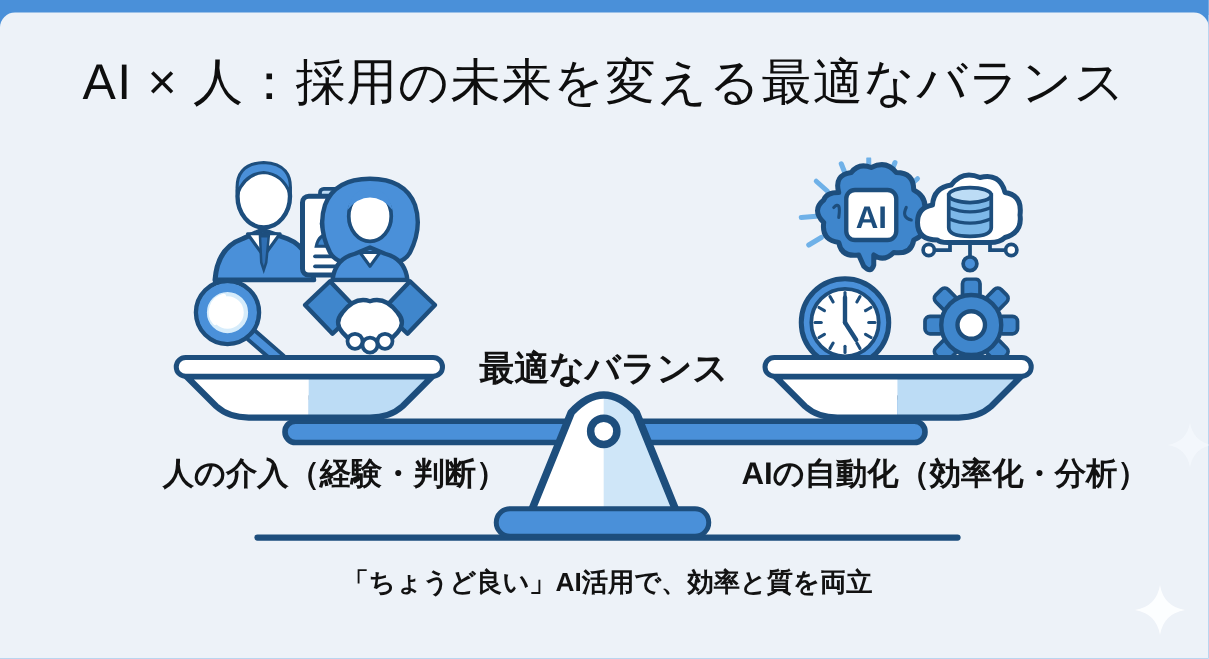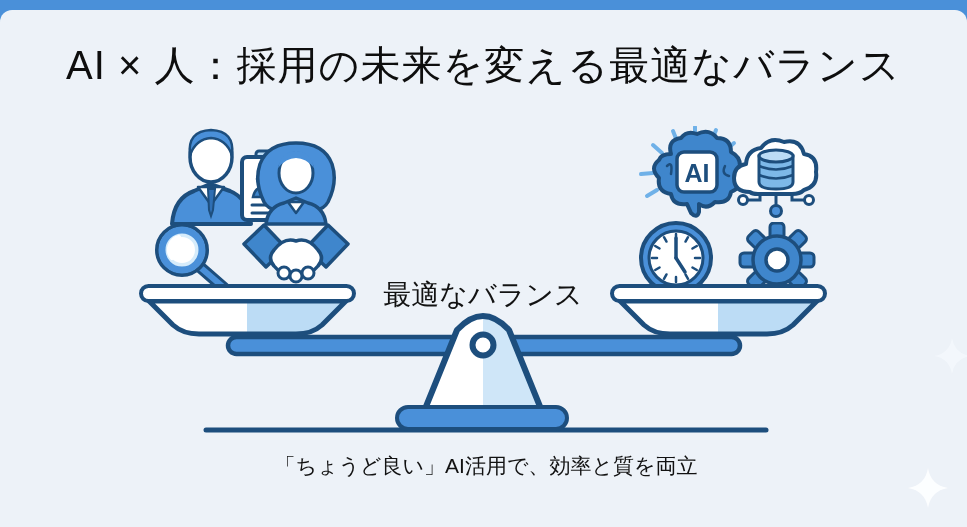--- a/index.html
+++ b/index.html
@@ -15,21 +15,21 @@
   }
   .page-title{
     position:absolute; top:38px; left:0; width:100%;
     text-align:center; font-size:40px; font-weight:400;
     letter-spacing:1px; color:#0e0e0e; white-space:nowrap;
   }
   .icon{ position:absolute; }
   .icon svg{ display:block; width:100%; height:100%; }
   .lbl{
     position:absolute; transform:translateX(-50%);
-    font-weight:400; color:#121212; white-space:nowrap;
+    font-weight:700; color:#121212; white-space:nowrap;
   }
   .lbl-center{ left:483px; top:276px; font-size:28px; }
   .lbl-left{ left:268px; top:362px; font-size:25px; }
   .lbl-right{ left:756px; top:362px; font-size:25px; }
   .lbl-footer{ left:486px; top:452px; font-size:21px; }
   .scale-svg{ position:absolute; left:0; top:0; width:967px; height:527px; }
   .sparkle{ position:absolute; }
 </style>
 </head>
 <body>
@@ -221,20 +221,22 @@
       <path d="M457,330 Q483,302 509,330 L541,409 L425,409 Z" fill="none" stroke="#1d4e7d" stroke-width="6" stroke-linejoin="round"></path>
       <circle cx="483" cy="345" r="10.5" fill="#ffffff" stroke="#1d4e7d" stroke-width="6"></circle>
     </g>
 
     <g>
       <rect x="397" y="407" width="170" height="22" rx="11" fill="#4a90d9" stroke="#1d4e7d" stroke-width="4"></rect>
     </g>
   </svg>
 
   <div class="lbl lbl-center">最適なバランス</div>
+  <div class="lbl lbl-left">人の介入（経験・判断）</div>
+  <div class="lbl lbl-right">AIの自動化（効率化・分析）</div>
   <div class="lbl lbl-footer">「ちょうど良い」AI活用で、効率と質を両立</div>
 
   <div class="sparkle" style="left:908px;top:468px;width:40px;height:40px;">
     <svg viewBox="0 0 56 56">
         <path d="M28,0 Q32,24 56,28 Q32,32 28,56 Q24,32 0,28 Q24,24 28,0 Z" fill="#fdfeff" opacity="0.95"></path>
       </svg>
   </div>
   <div class="sparkle" style="left:934px;top:338px;width:36px;height:36px;">
     <svg viewBox="0 0 56 56">
         <path d="M28,0 Q32,24 56,28 Q32,32 28,56 Q24,32 0,28 Q24,24 28,0 Z" fill="#f7fbff" opacity="0.55"></path>

